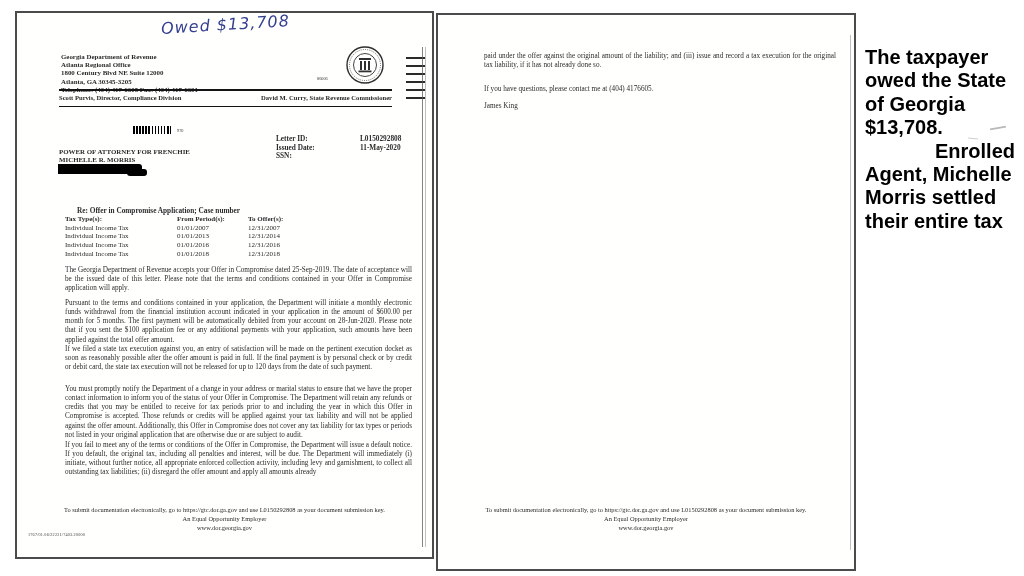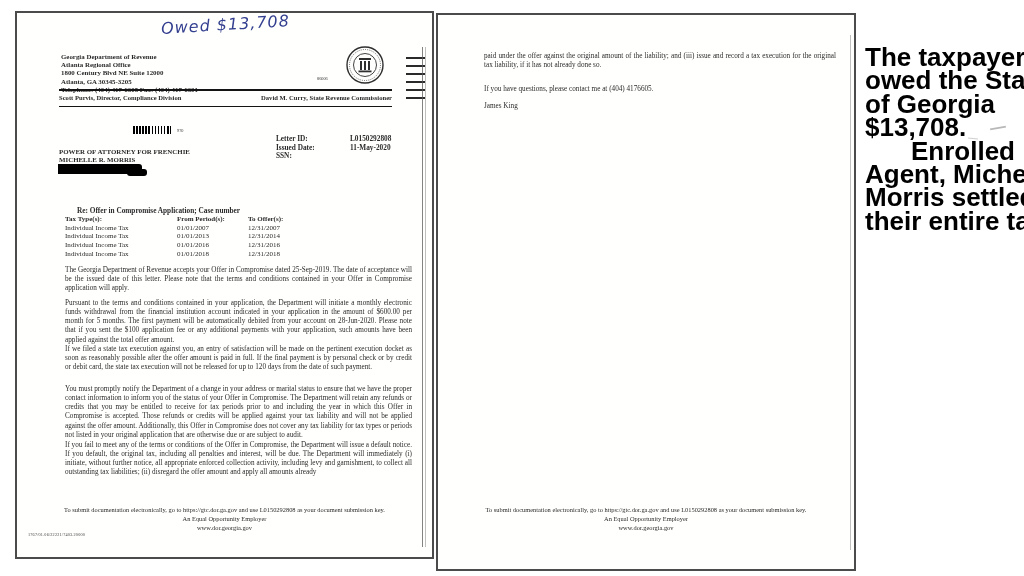--- a/index.html
+++ b/index.html
@@ -33,42 +33,42 @@
   .barcode{
     left:116px;top:113px;width:38px;height:8px;
     background:repeating-linear-gradient(90deg,#000 0 1.5px,#fff 1.5px 3.1px);
   }
   .tinytext{font-size:4.3px;color:#333;}
   .recipient{left:42px;top:135px;font-size:6.9px;line-height:8.3px;font-weight:bold;}
   .redact-bar{left:41px;top:151px;width:84px;height:10px;background:#000;border-radius:0 3px 3px 0;}
   .redact-tail{left:110px;top:156px;width:20px;height:7px;background:#000;border-radius:3px;}
   .meta{
     left:259px;top:122px;display:grid;grid-template-columns:70px auto;
-    font-size:7.3px;line-height:8.7px;font-weight:bold;column-gap:4px;
+    font-size:7.3px;line-height:8.7px;font-weight:bold;column-gap:14px;
   }
   .re-line{left:60px;top:193px;font-size:7.3px;font-weight:bold;}
   .tax-table{
     left:48px;top:202px;display:grid;grid-template-columns:112px 71px 90px;
     font-size:7px;line-height:8.7px;
   }
   .tax-table .th{font-weight:bold;}
   .footer{
     left:0;right:0;text-align:center;font-size:6.4px;line-height:9px;color:#2b2b2b;
   }
   .form-code{
     left:11px;top:519px;font-size:4.2px;letter-spacing:.2px;color:#3a3a3a;
     filter:blur(.25px);
   }
   .fax-dashes{left:389px;top:44px;}
   .fax-dashes div{width:19px;height:1.8px;background:#2a2a2a;margin-bottom:6.2px;}
   .edge-line{width:1.4px;background:#5a5a5a;opacity:.75;}
   .edge-line.faint{width:1px;background:#8a8a8a;opacity:.55;}
   .note{
     left:865px;top:46px;width:150px;font-family:"Liberation Sans",sans-serif;
-    font-weight:bold;font-size:26px;line-height:23.4px;color:#000;
+    font-weight:bold;font-size:20px;line-height:23.4px;color:#000;
   }
   .note .line{white-space:nowrap;}
   .note .align-right{text-align:right;}
   .smudge{
     left:990px;top:127px;width:16px;height:0;border-top:2px solid #9a9a9a;
     transform:rotate(-10deg);opacity:.7;
   }
   .smudge2{
     left:968px;top:138px;width:10px;height:0;border-top:1.5px solid #b0b0b0;
     transform:rotate(5deg);opacity:.6;

